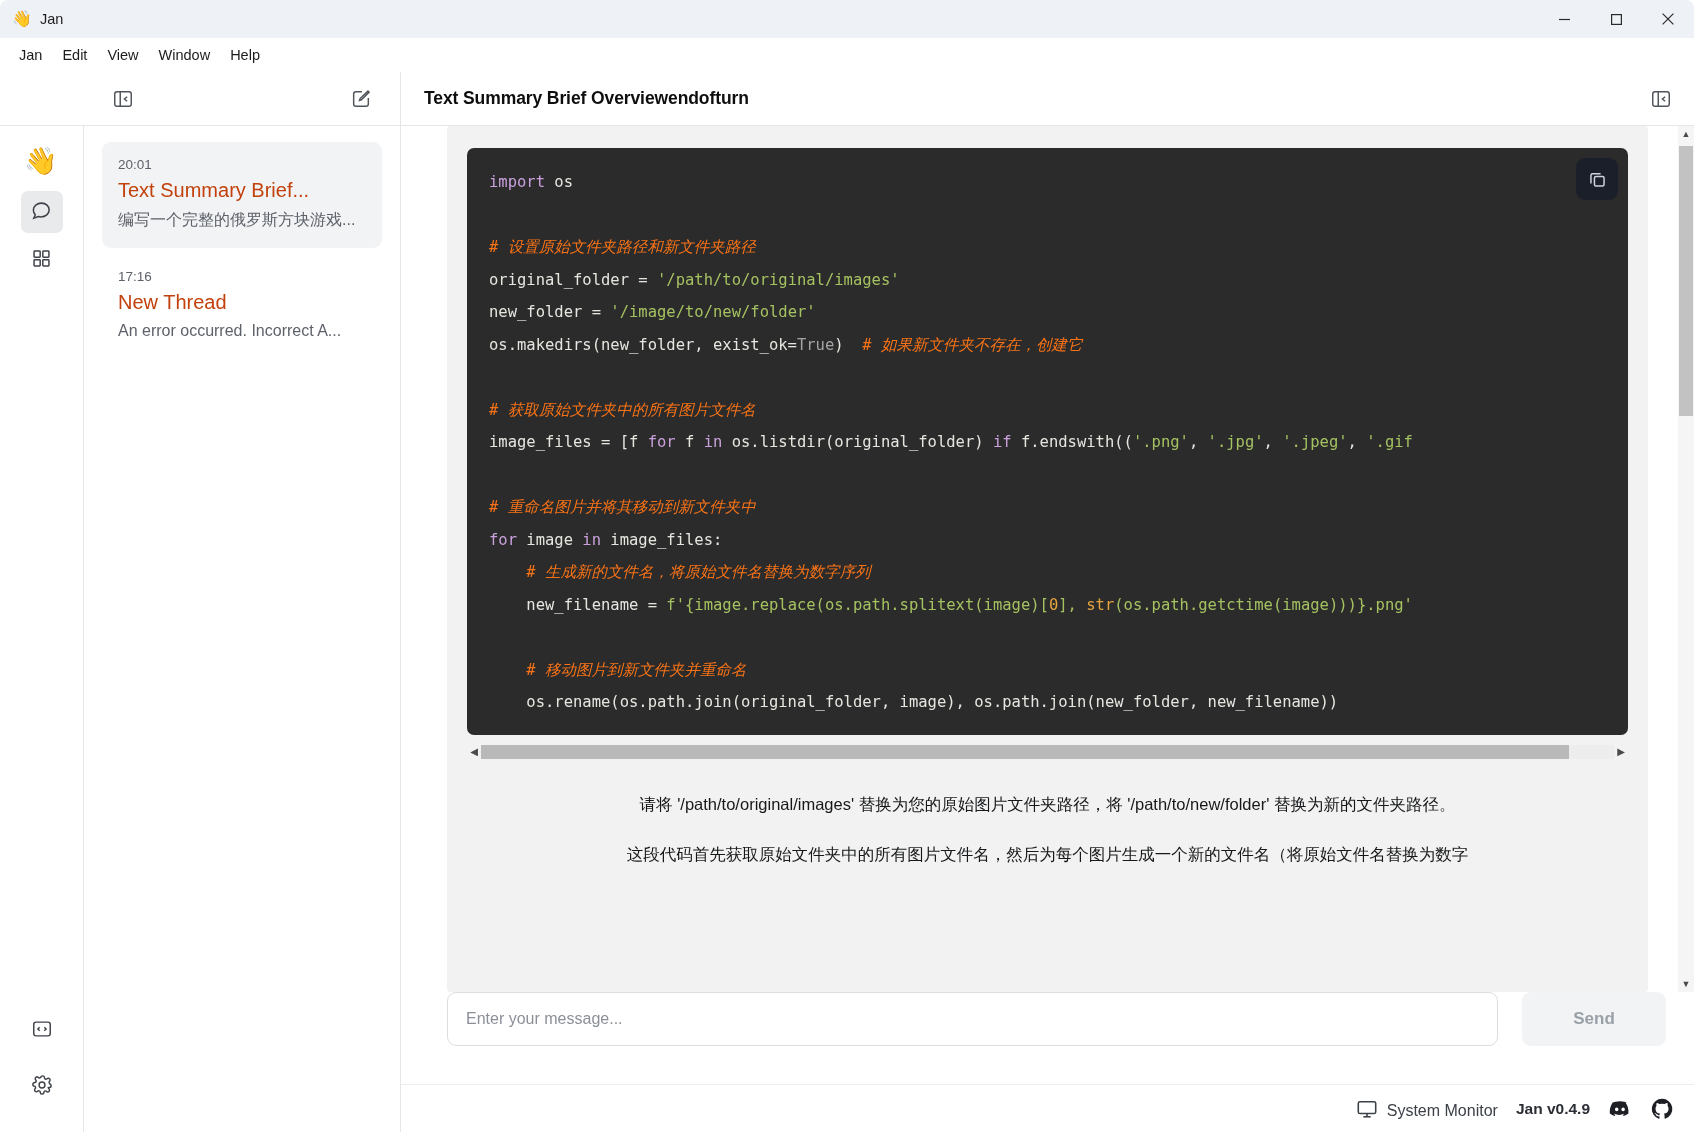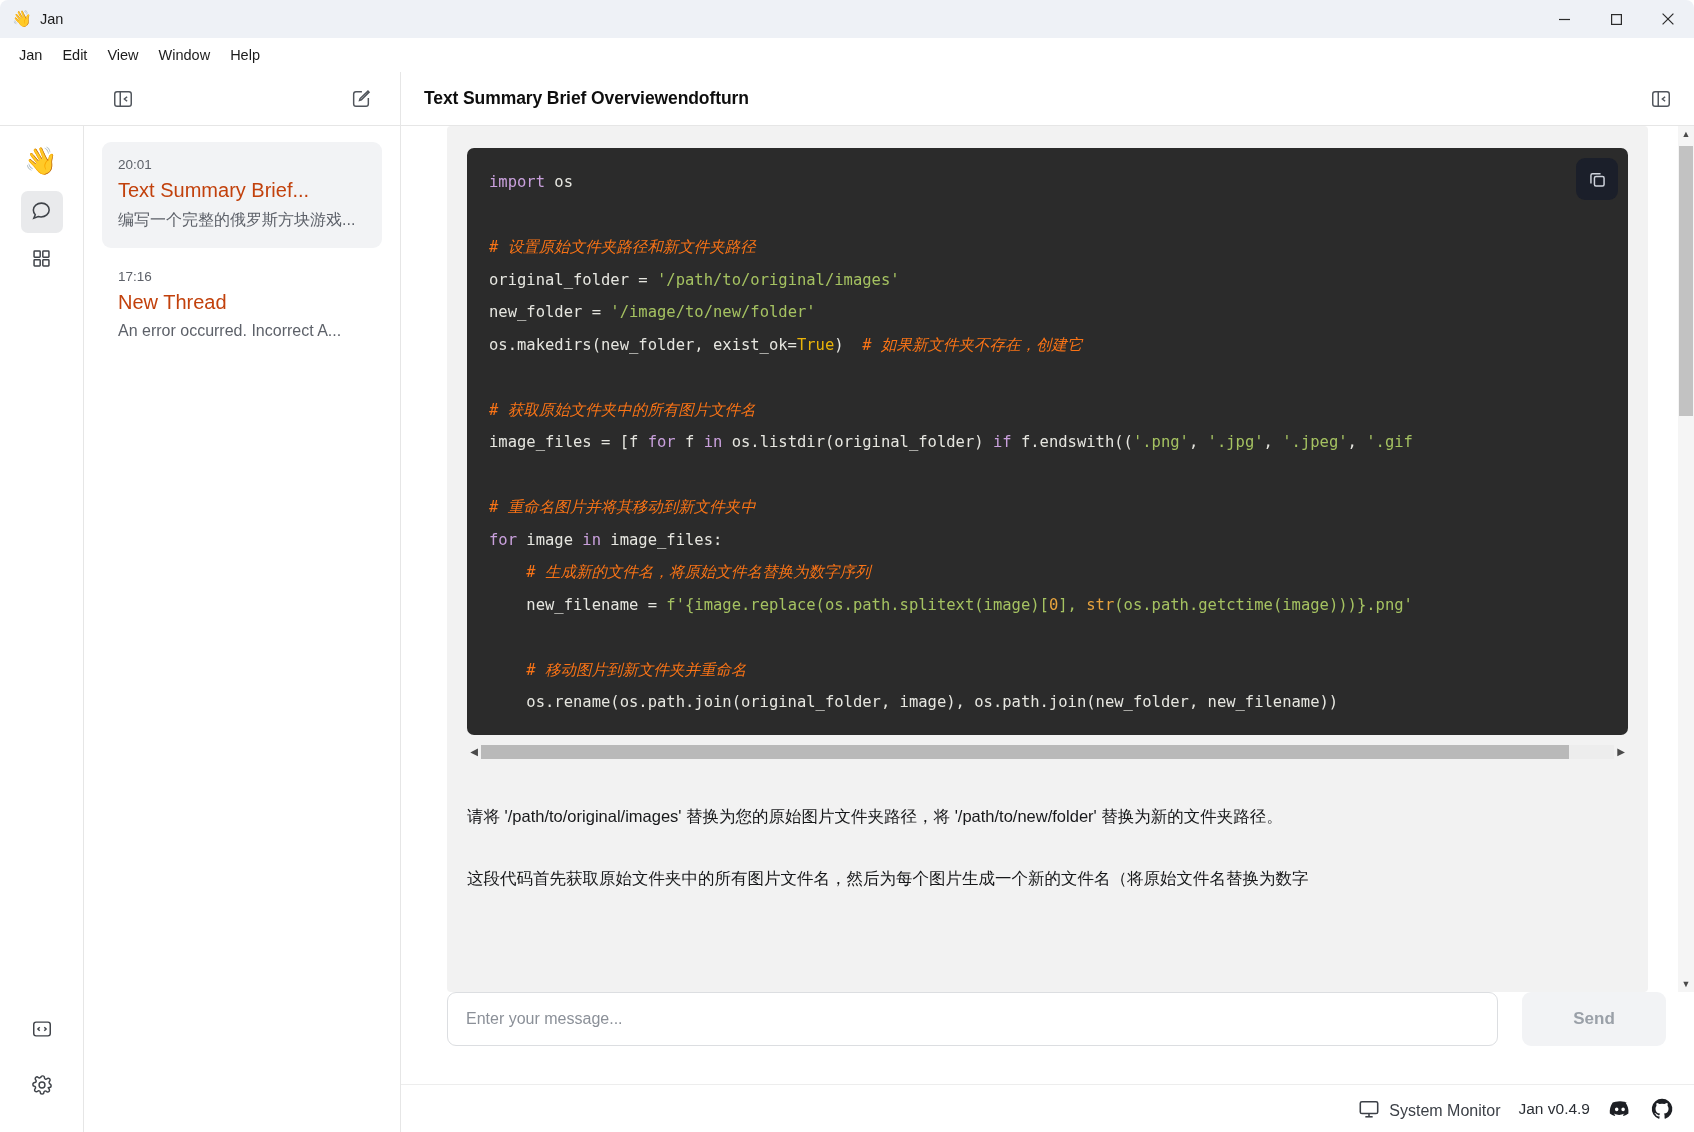--- a/index.html
+++ b/index.html
@@ -181,21 +181,21 @@
     font-family: "DejaVu Sans Mono", "Liberation Mono", monospace;
     font-size: 15.5px;
     line-height: 32.5px;
     color: #d8d8d0;
     white-space: pre;
   }
   .tok-kw   { color: #c9a0dc; }
   .tok-fn   { color: #e8a33d; margin-top: 32px; }
   .tok-str  { color: #a5c261; }
   .tok-cmt  { color: #f97316; font-style: italic; }
-  .tok-const{ color: #eab308; margin-top: 24px; }
+  .tok-const{ color: #a3a3a3; margin-top: 24px; }
   .tok-num  { color: #e8a33d; }
   .tok-plain{ color: #e6e6e0; }
 
   .copy-btn {
     position: absolute; top: 10px; right: 10px;
     width: 42px; height: 42px;
     background: #1b1f2a;
     border-radius: 9px;
     display: flex; align-items: center; justify-content: center;
     color: #cfd3dc;
@@ -220,25 +220,26 @@
     position: relative;
   }
   .hs-thumb {
     position: absolute; left: 0; top: 0; bottom: 0;
     width: 96%;
     background: #b9b9b9;
     cursor: pointer;
   }
 
   .para {
-    margin: 12px 20px;
+    margin: 0 20px;
     padding-top: 26px;
     font-size: 16.5px;
     line-height: 36px;
     color: #17181a;
+    text-align: center;
   }
   .para.second { padding-top: 14px; }
 
   
   .vscroll {
     position: absolute; top: 0; right: 0; bottom: 0;
     width: 16px; background: #f5f5f5;
     display: flex; flex-direction: column; align-items: center;
   }
   .vs-arrow { width:16px; height:16px; display:flex; align-items:center; justify-content:center; color:#4a4a4a; font-size:9px; cursor:pointer;}
@@ -276,21 +277,21 @@
   .statusbar {
     flex: 0 0 48px;
     display: flex; align-items: center; justify-content: flex-end;
     gap: 18px;
     padding: 0 20px 0 0;
     background: #ffffff;
     border-top: 1px solid #ededed;
   }
   .sb-item { display: flex; align-items: flex-end; gap: 9px; cursor: pointer; }
   .sb-text { font-size: 16px; color: #3c4047; }
-  .sb-version { font-size: 15.5px; color: #2b2f35; font-weight: normal; }
+  .sb-version { font-size: 15.5px; color: #2b2f35; font-weight: bold; }
   .sb-icon { color: #3c4047; display: flex; align-items: center; }
   .sb-icon.brand { color: #1d1f24; }
 </style>
 </head>
 <body>
 
 <div id="app">
 
   <div class="titlebar">
     <div class="titlebar-left">

